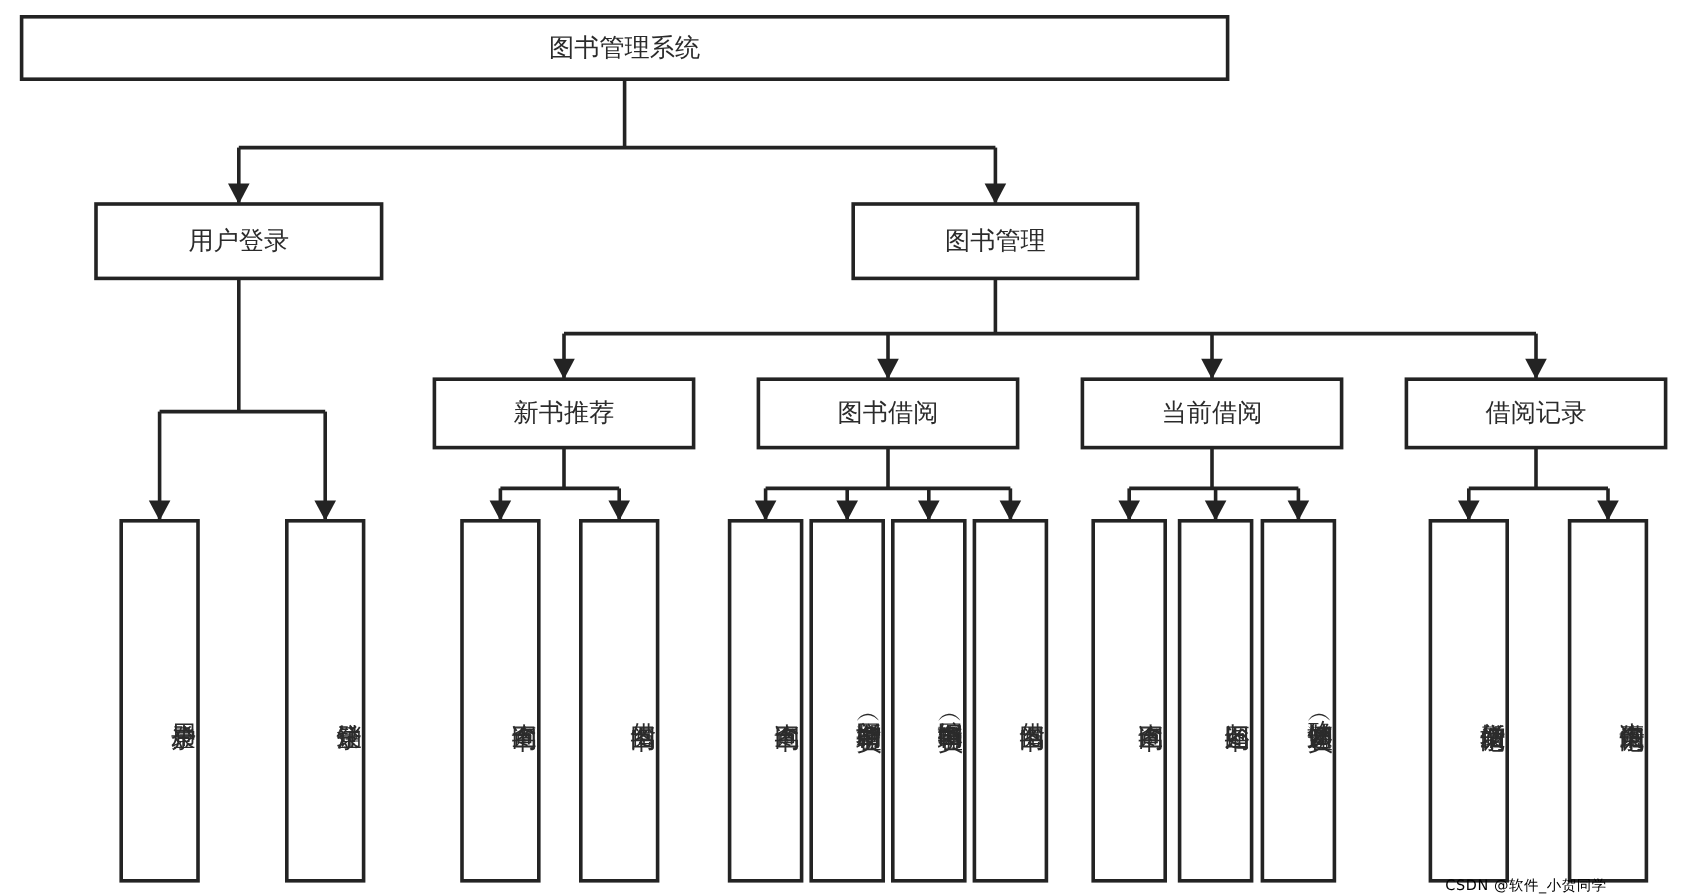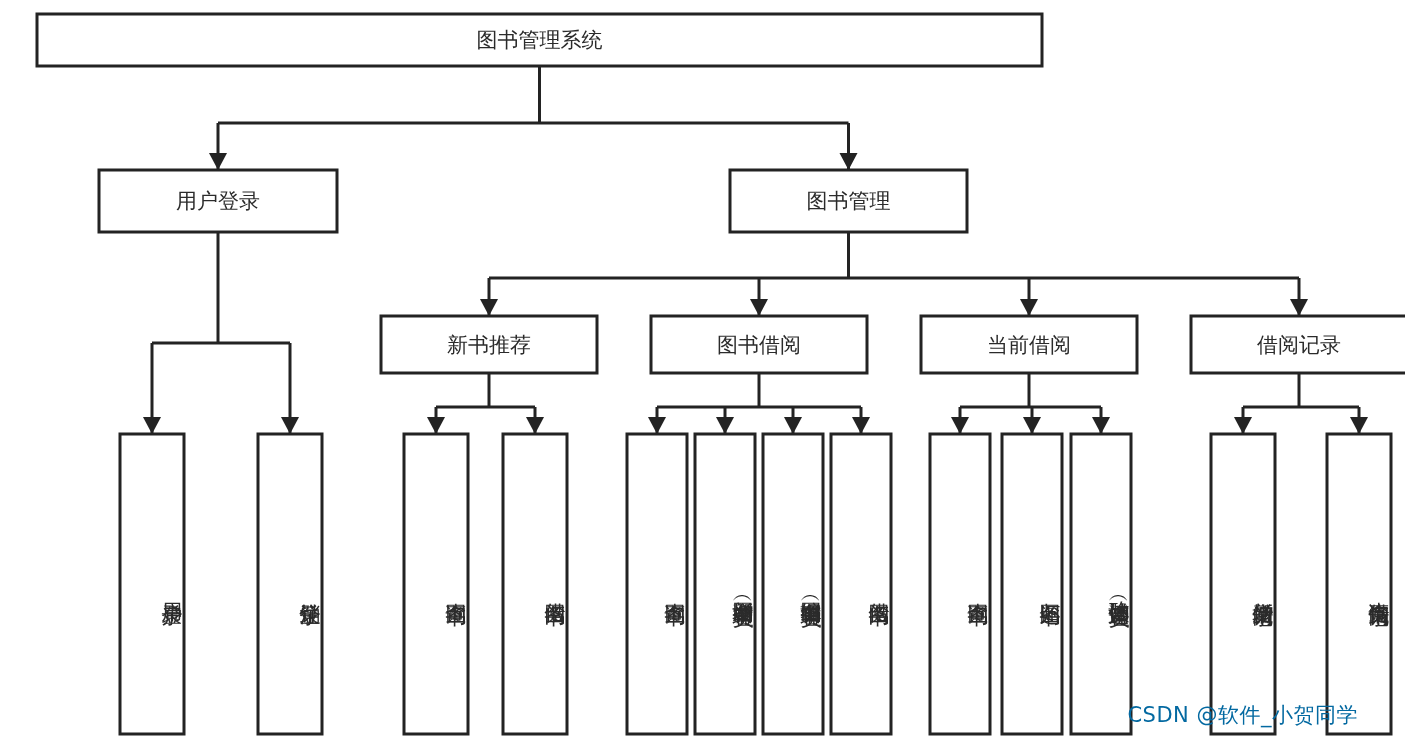--- a/index.html
+++ b/index.html
@@ -12,21 +12,20 @@
     width: 1405px;
     height: 747px;
     font-family: "DejaVu Sans", "Liberation Sans", sans-serif;
     overflow: hidden;
   }
   #diagram-root {
     position: relative;
     width: 1349px;
     height: 747px;
     background: #ffffff;
-    margin-left: 19px;
   }
   svg.diagram {
     position: absolute;
     left: 0;
     top: 0;
     width: 1405px;
     height: 747px;
     display: block;
   }
   .node-rect {
@@ -64,24 +63,24 @@
     white-space: nowrap;
     text-align: center;
     display: flex;
     align-items: flex-start;
     justify-content: center;
     pointer-events: none;
   }
   .watermark {
     position: absolute;
     right: 10px;
-    bottom: 18px;
-    font-family: "DejaVu Sans", "Liberation Sans", sans-serif;
-    font-size: 21px;
-    color: #0369a1;
+    bottom: 0;
+    font-family: "DejaVu Sans", "Liberation Sans", sans-serif;
+    font-size: 12px;
+    color: #000000;
     letter-spacing: 0.5px;
     white-space: nowrap;
   }
 </style>
 </head>
 <body>
 
 <div id="diagram-root">
 
   <svg class="diagram" viewBox="0 0 1405 747">

